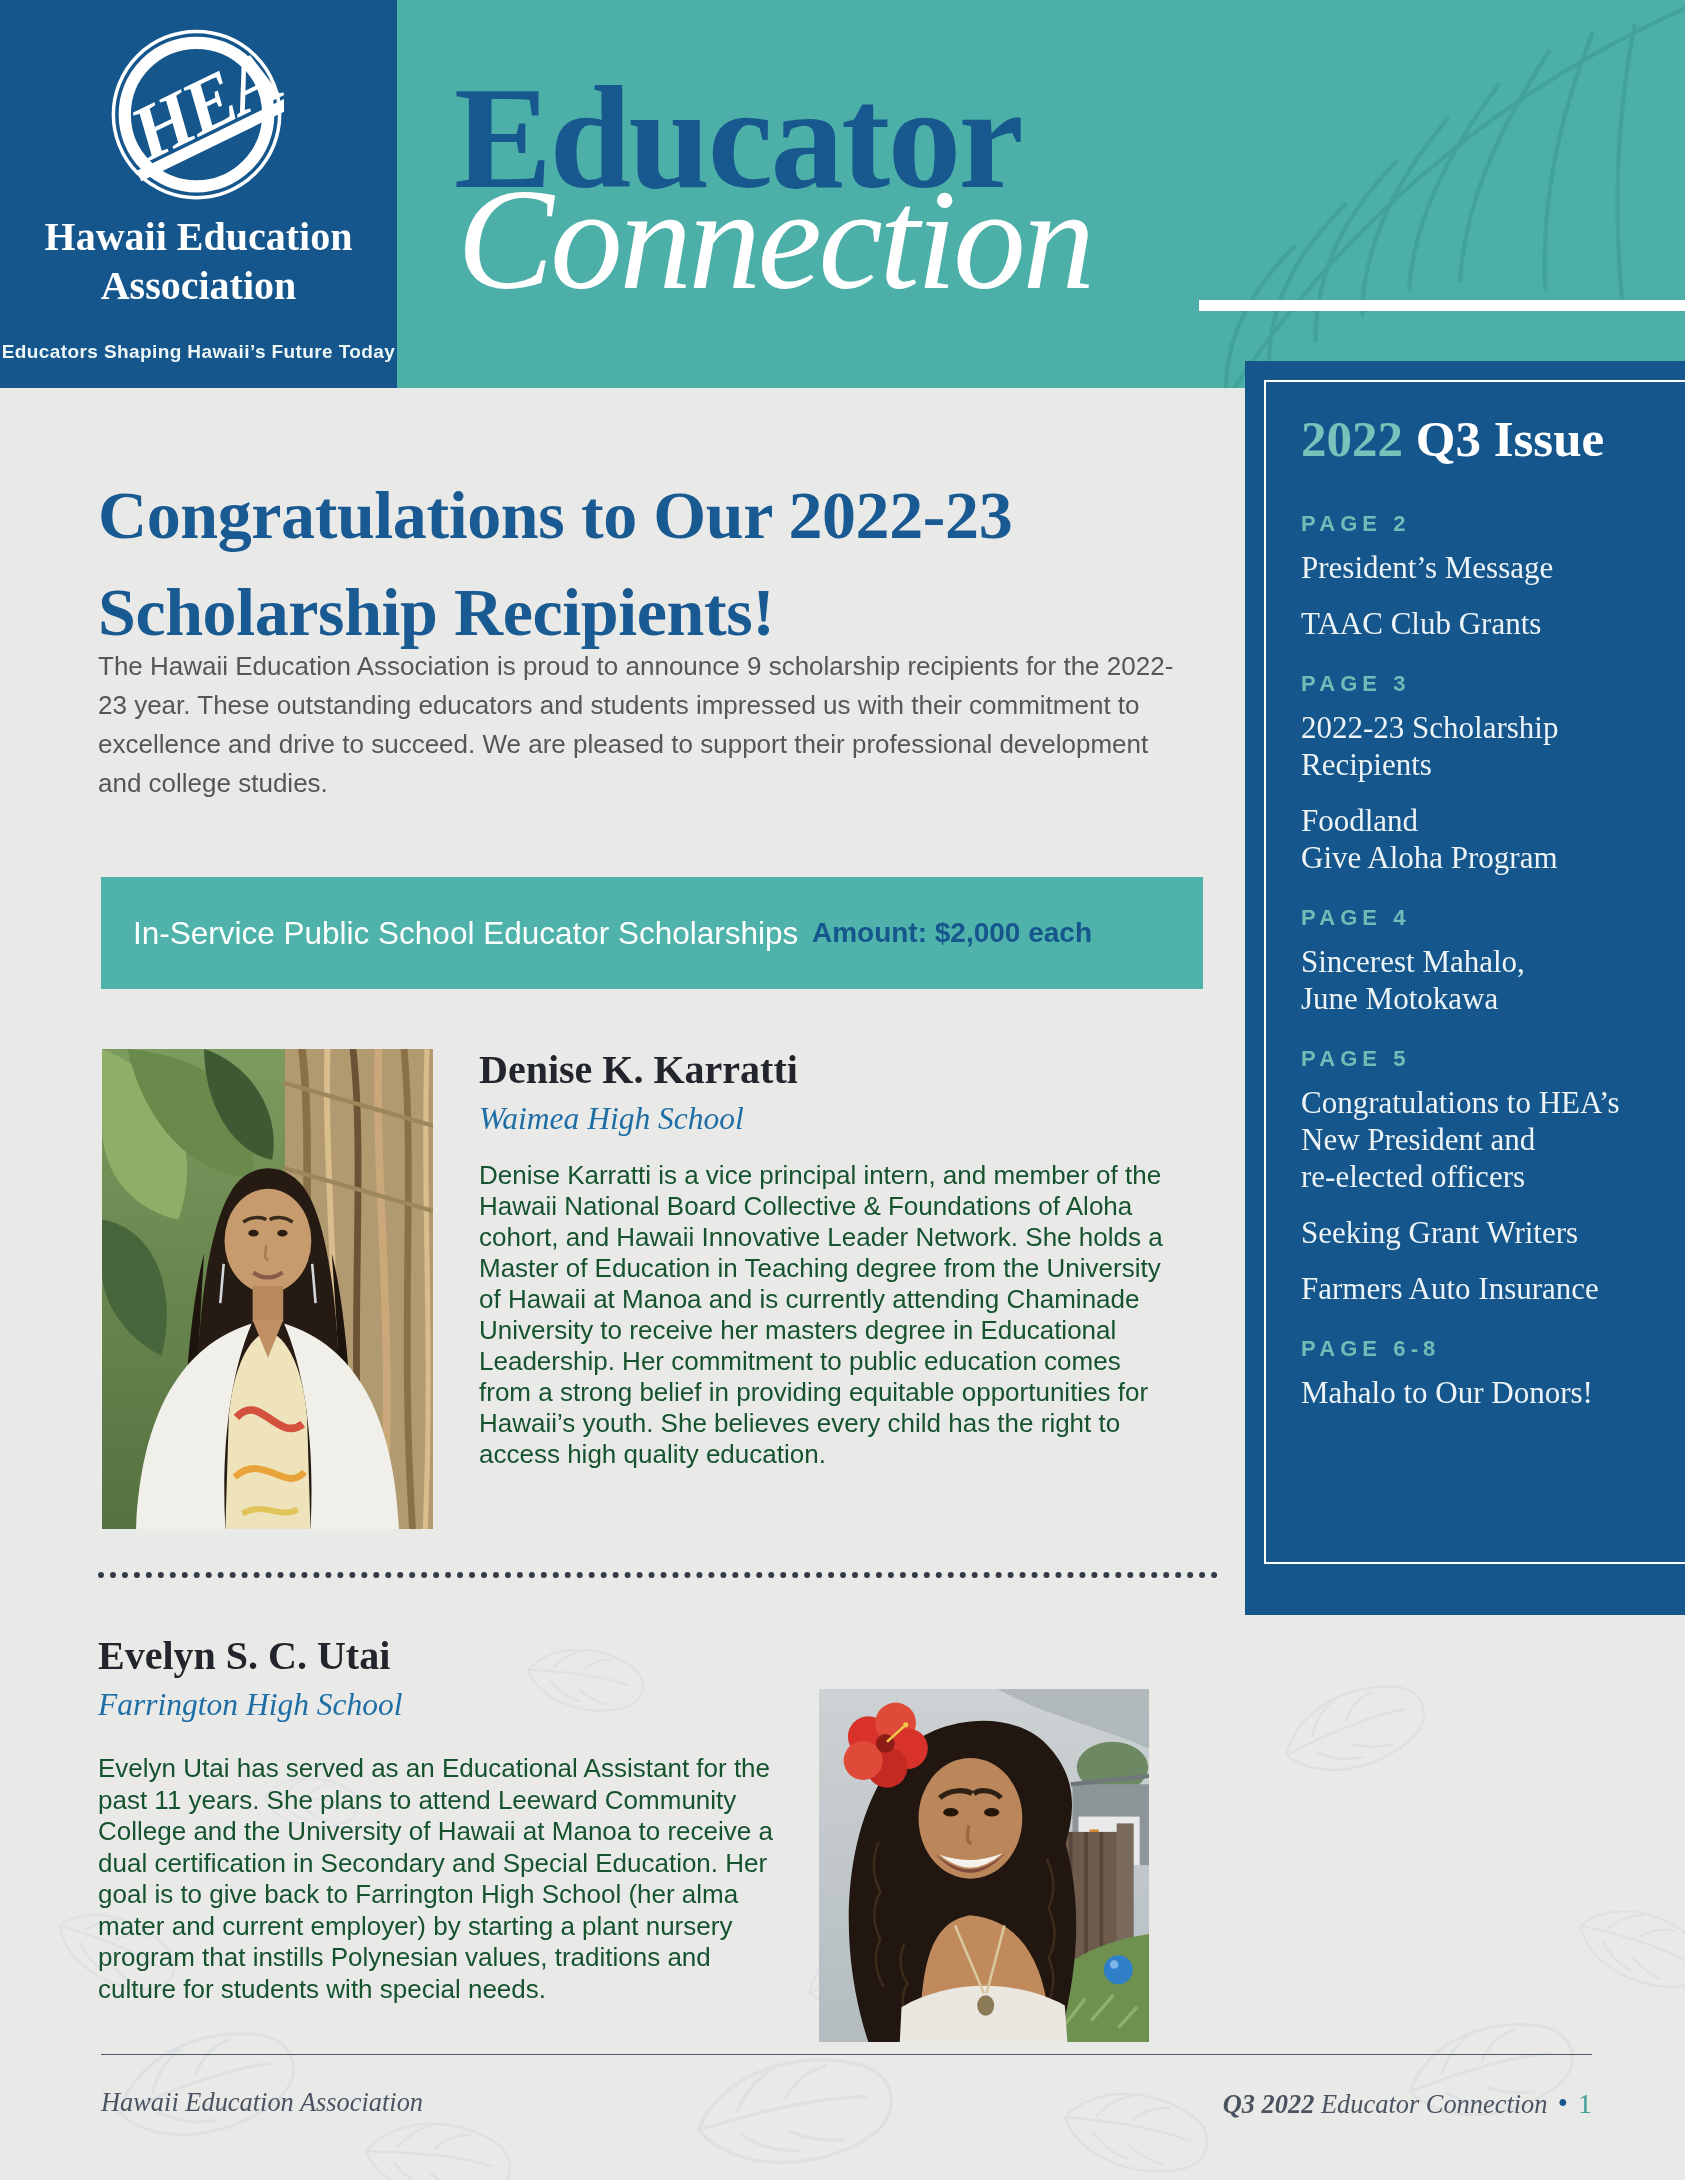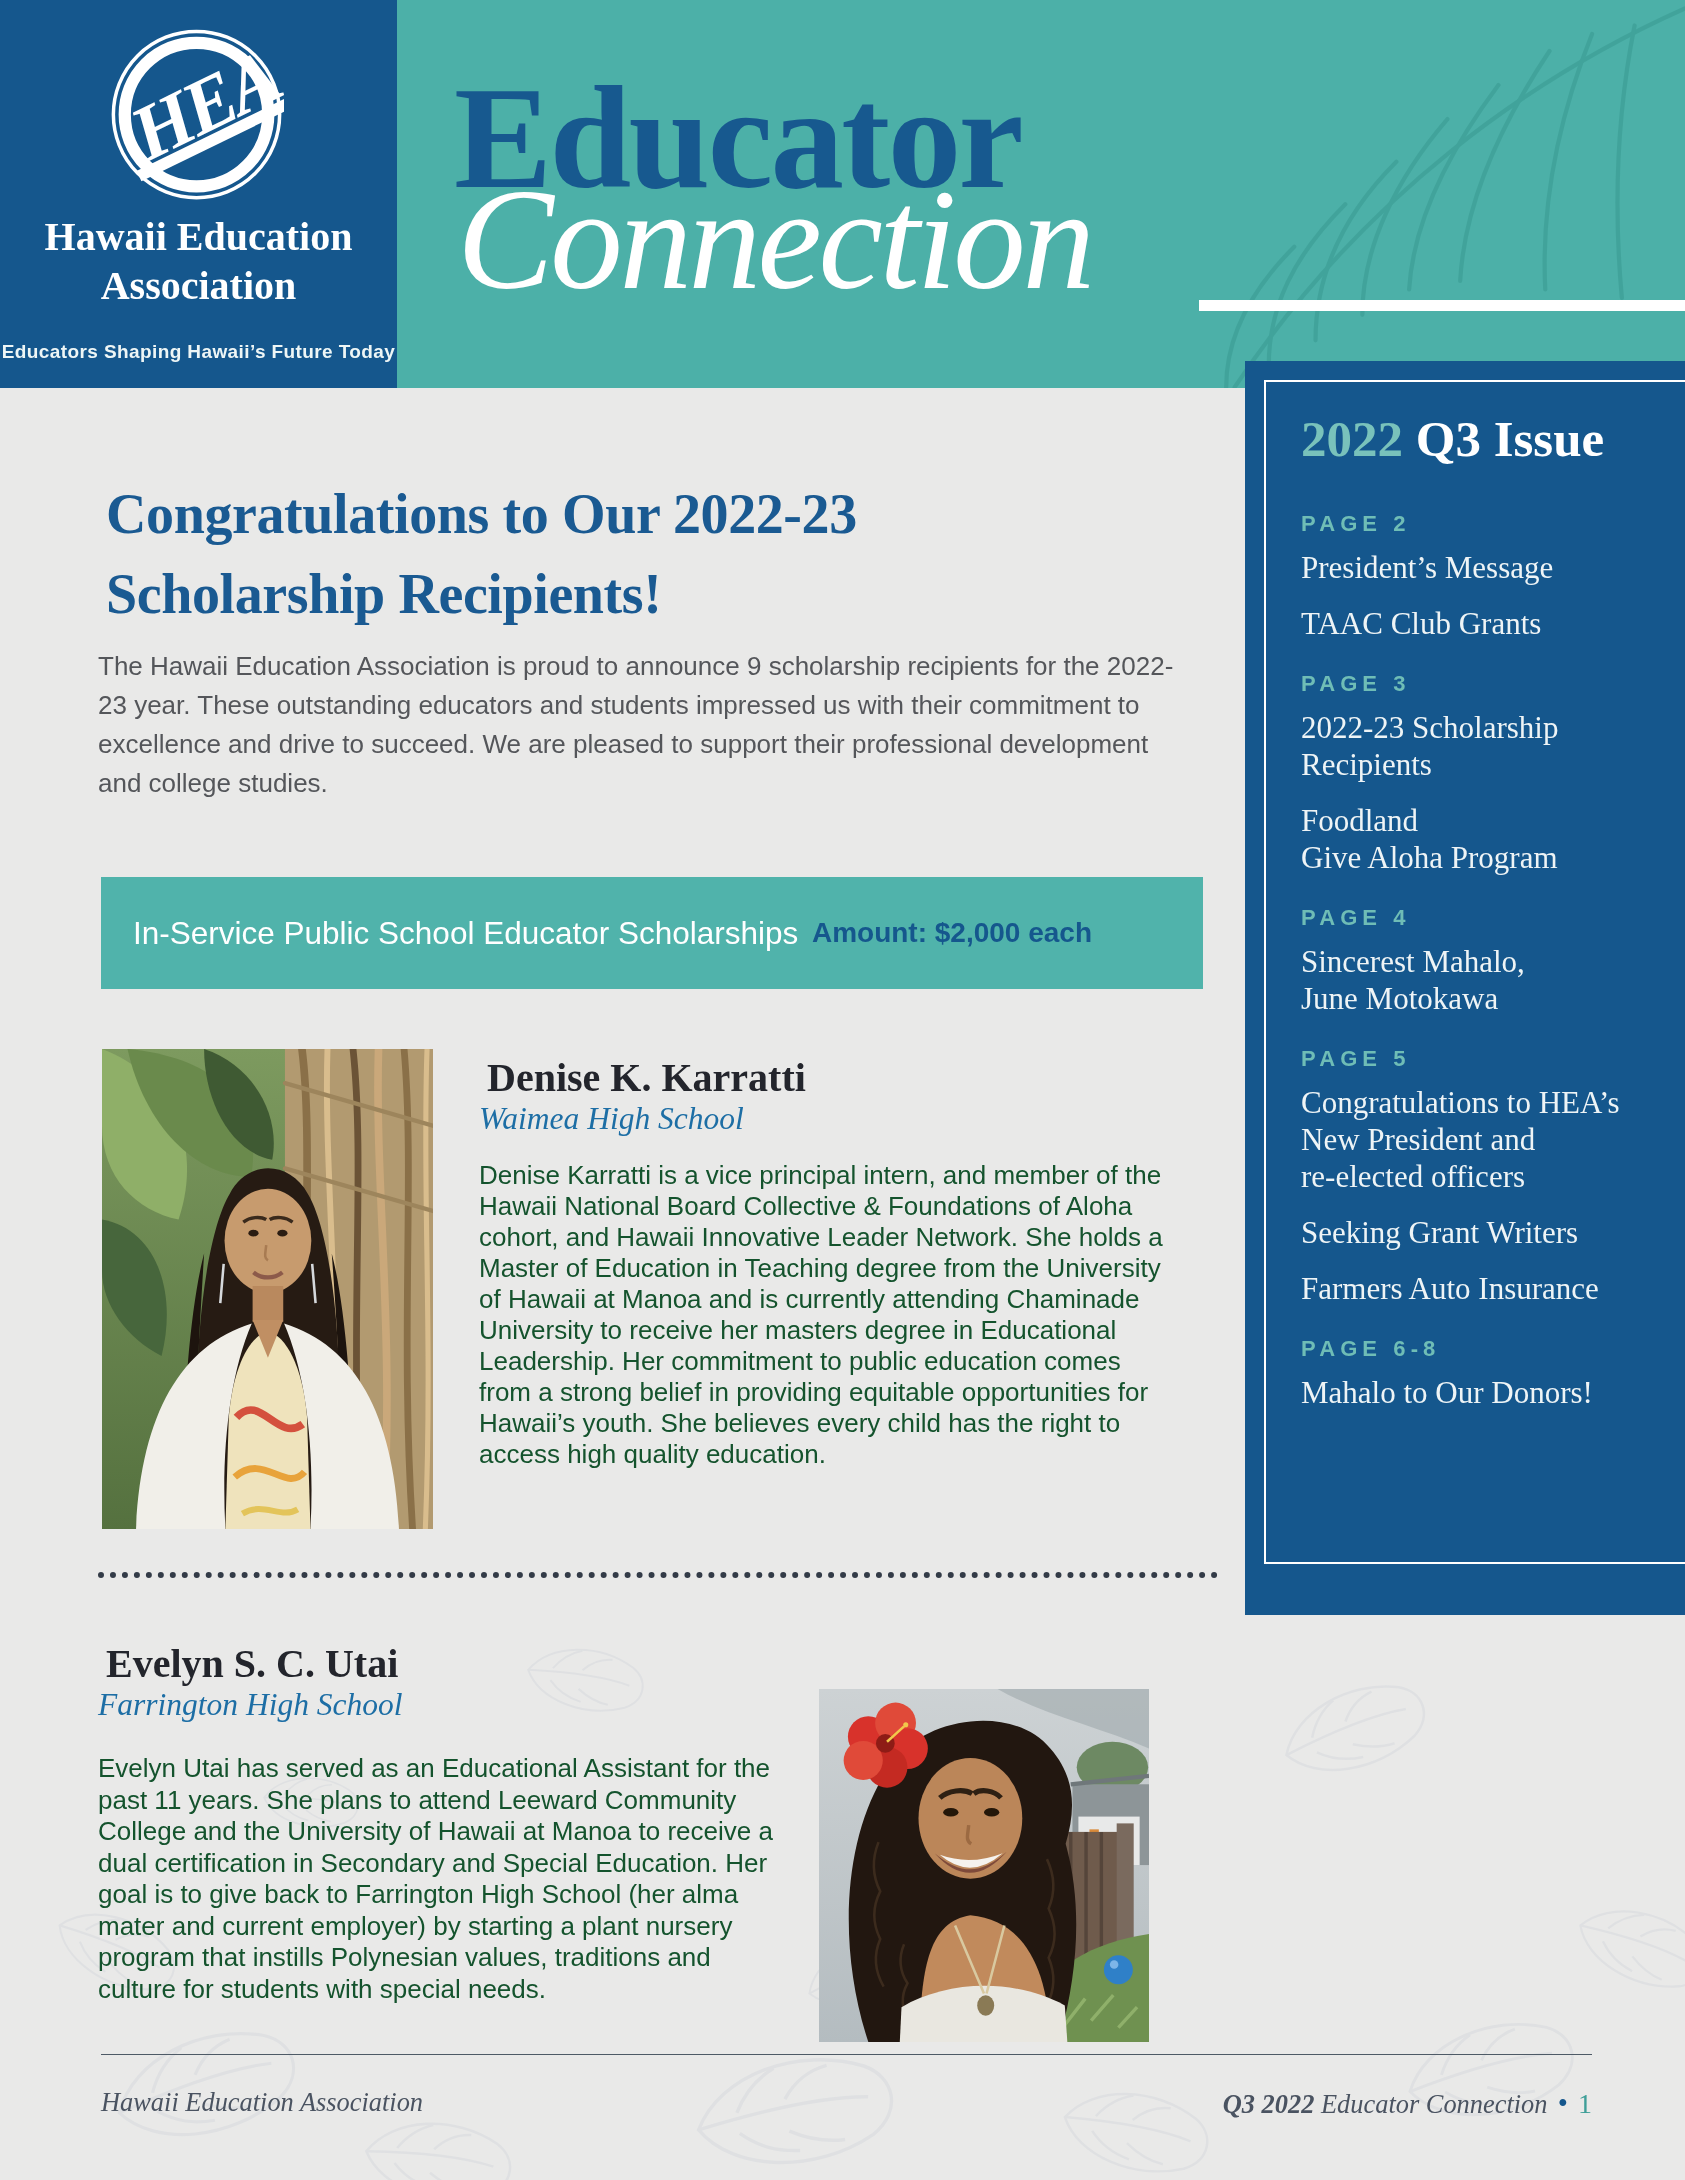--- a/index.html
+++ b/index.html
@@ -29,31 +29,31 @@
   .issue-title{font-family:"Liberation Serif",serif;font-weight:bold;font-size:51px;line-height:1.2;
                color:#ffffff;margin-bottom:41px;}
   .issue-title .yr{color:#79c2bb;}
   .toc-section{margin-top:29px;}
   .toc-section:first-of-type{margin-top:8.5px;}
   .page-label{font-weight:bold;font-size:22px;letter-spacing:5.1px;color:#6fbdb6;margin-bottom:12px;}
   .toc-item{font-family:"Liberation Serif",serif;font-size:31px;line-height:37px;color:#eef4f6;
             margin-bottom:19px;white-space:pre-line;}
 
   
-  .headline{position:absolute;left:98px;top:467px;width:1107px;margin:8px;
-            font-family:"Liberation Serif",serif;font-weight:bold;font-size:56px;line-height:1.42;
+  .headline{position:absolute;left:98px;top:467px;width:1107px;margin:0;
+            font-family:"Liberation Serif",serif;font-weight:bold;font-size:68px;line-height:1.42;
             color:#1a5a92;white-space:pre-line;letter-spacing:-0.4px;}
   .intro{position:absolute;left:98px;top:647px;width:1090px;margin:0;
          font-size:26px;line-height:39px;color:#54565a;}
   .banner{position:absolute;left:101px;top:877px;width:1102px;height:112px;background:#50b3ab;
           display:flex;align-items:center;padding-left:32px;box-sizing:border-box;}
   .banner-title{font-size:31.5px;color:#ffffff;}
   .banner-amount{font-size:28px;font-weight:bold;color:#15578d;margin-left:13.6px;}
 
-  .p-name{position:absolute;margin:8px;font-family:"Liberation Serif",serif;font-weight:bold;
+  .p-name{position:absolute;margin:0;font-family:"Liberation Serif",serif;font-weight:bold;
           font-size:40px;color:#23252c;}
   .p-school{position:absolute;margin:0;font-family:"Liberation Serif",serif;font-style:italic;
             font-size:31.5px;color:#1d6ea5;}
   .p-bio{position:absolute;margin:0;font-size:26px;color:#14532d;}
   #denise-name{left:479px;top:1046px;}
   #denise-school{left:479px;top:1101px;}
   #denise-bio{left:479px;top:1160px;width:692px;line-height:31px;}
   #evelyn-name{left:98px;top:1632px;}
   #evelyn-school{left:98px;top:1687px;}
   #evelyn-bio{left:98px;top:1753px;width:692px;line-height:31.5px;}

